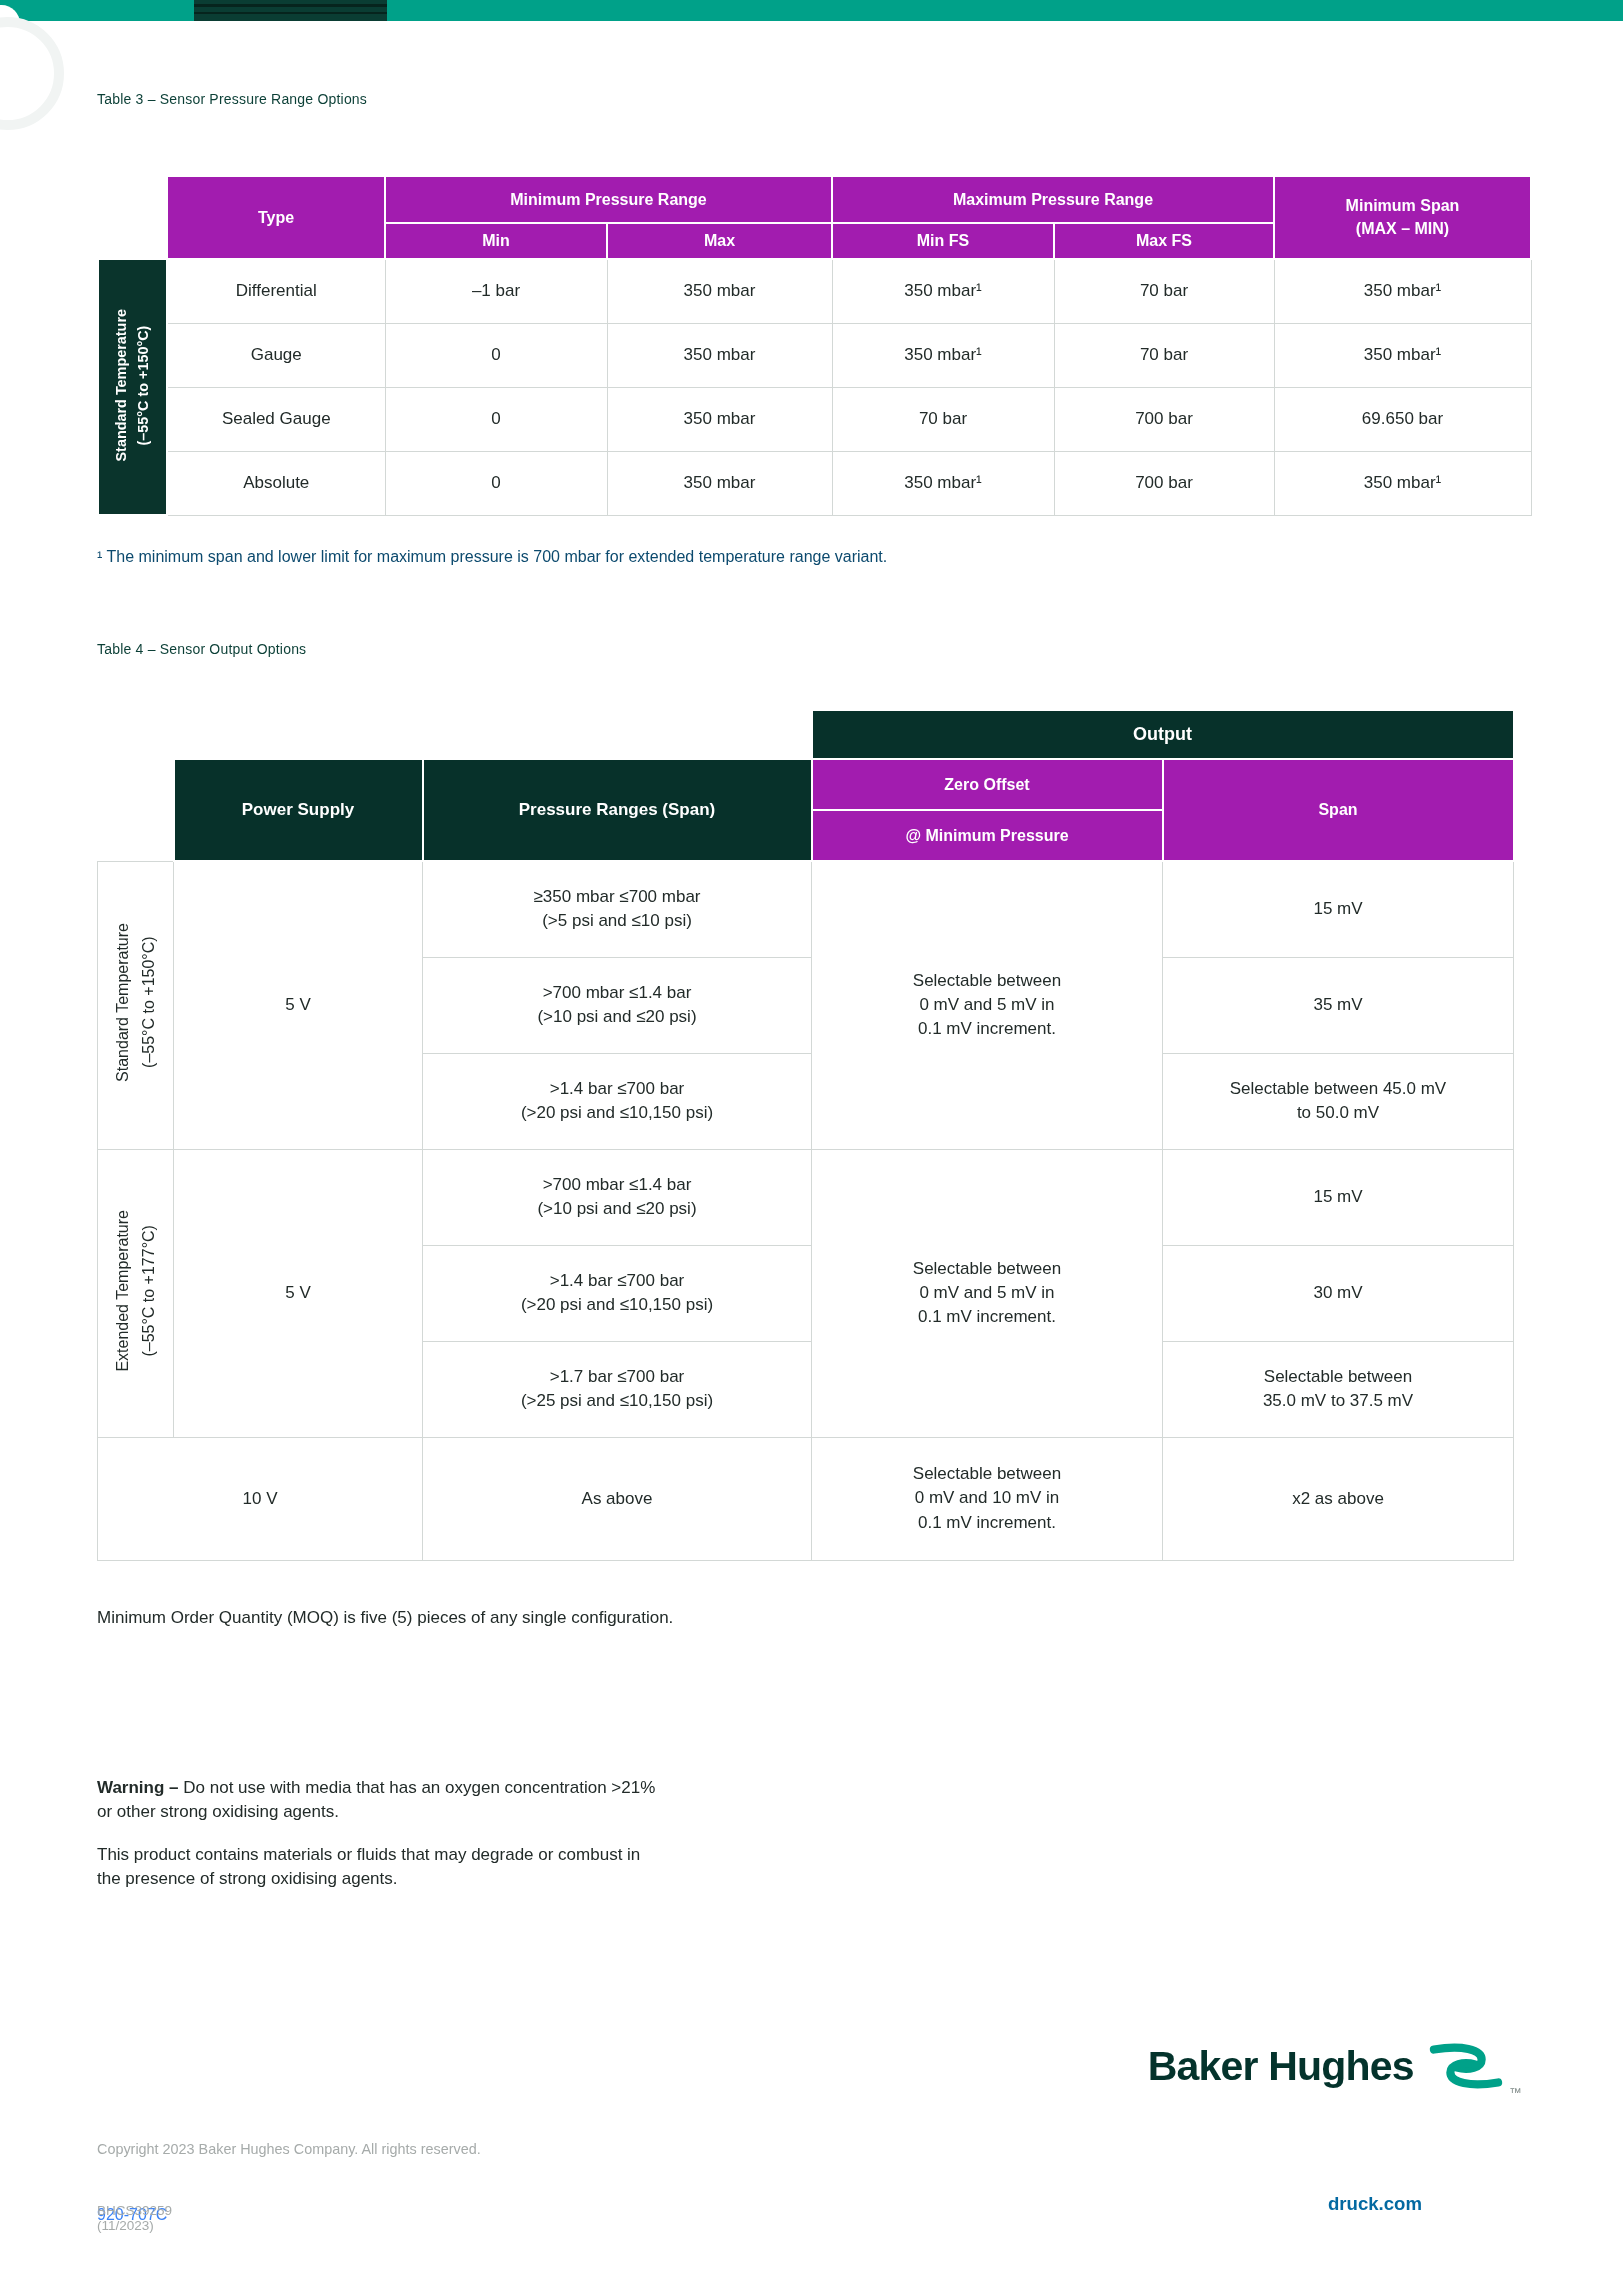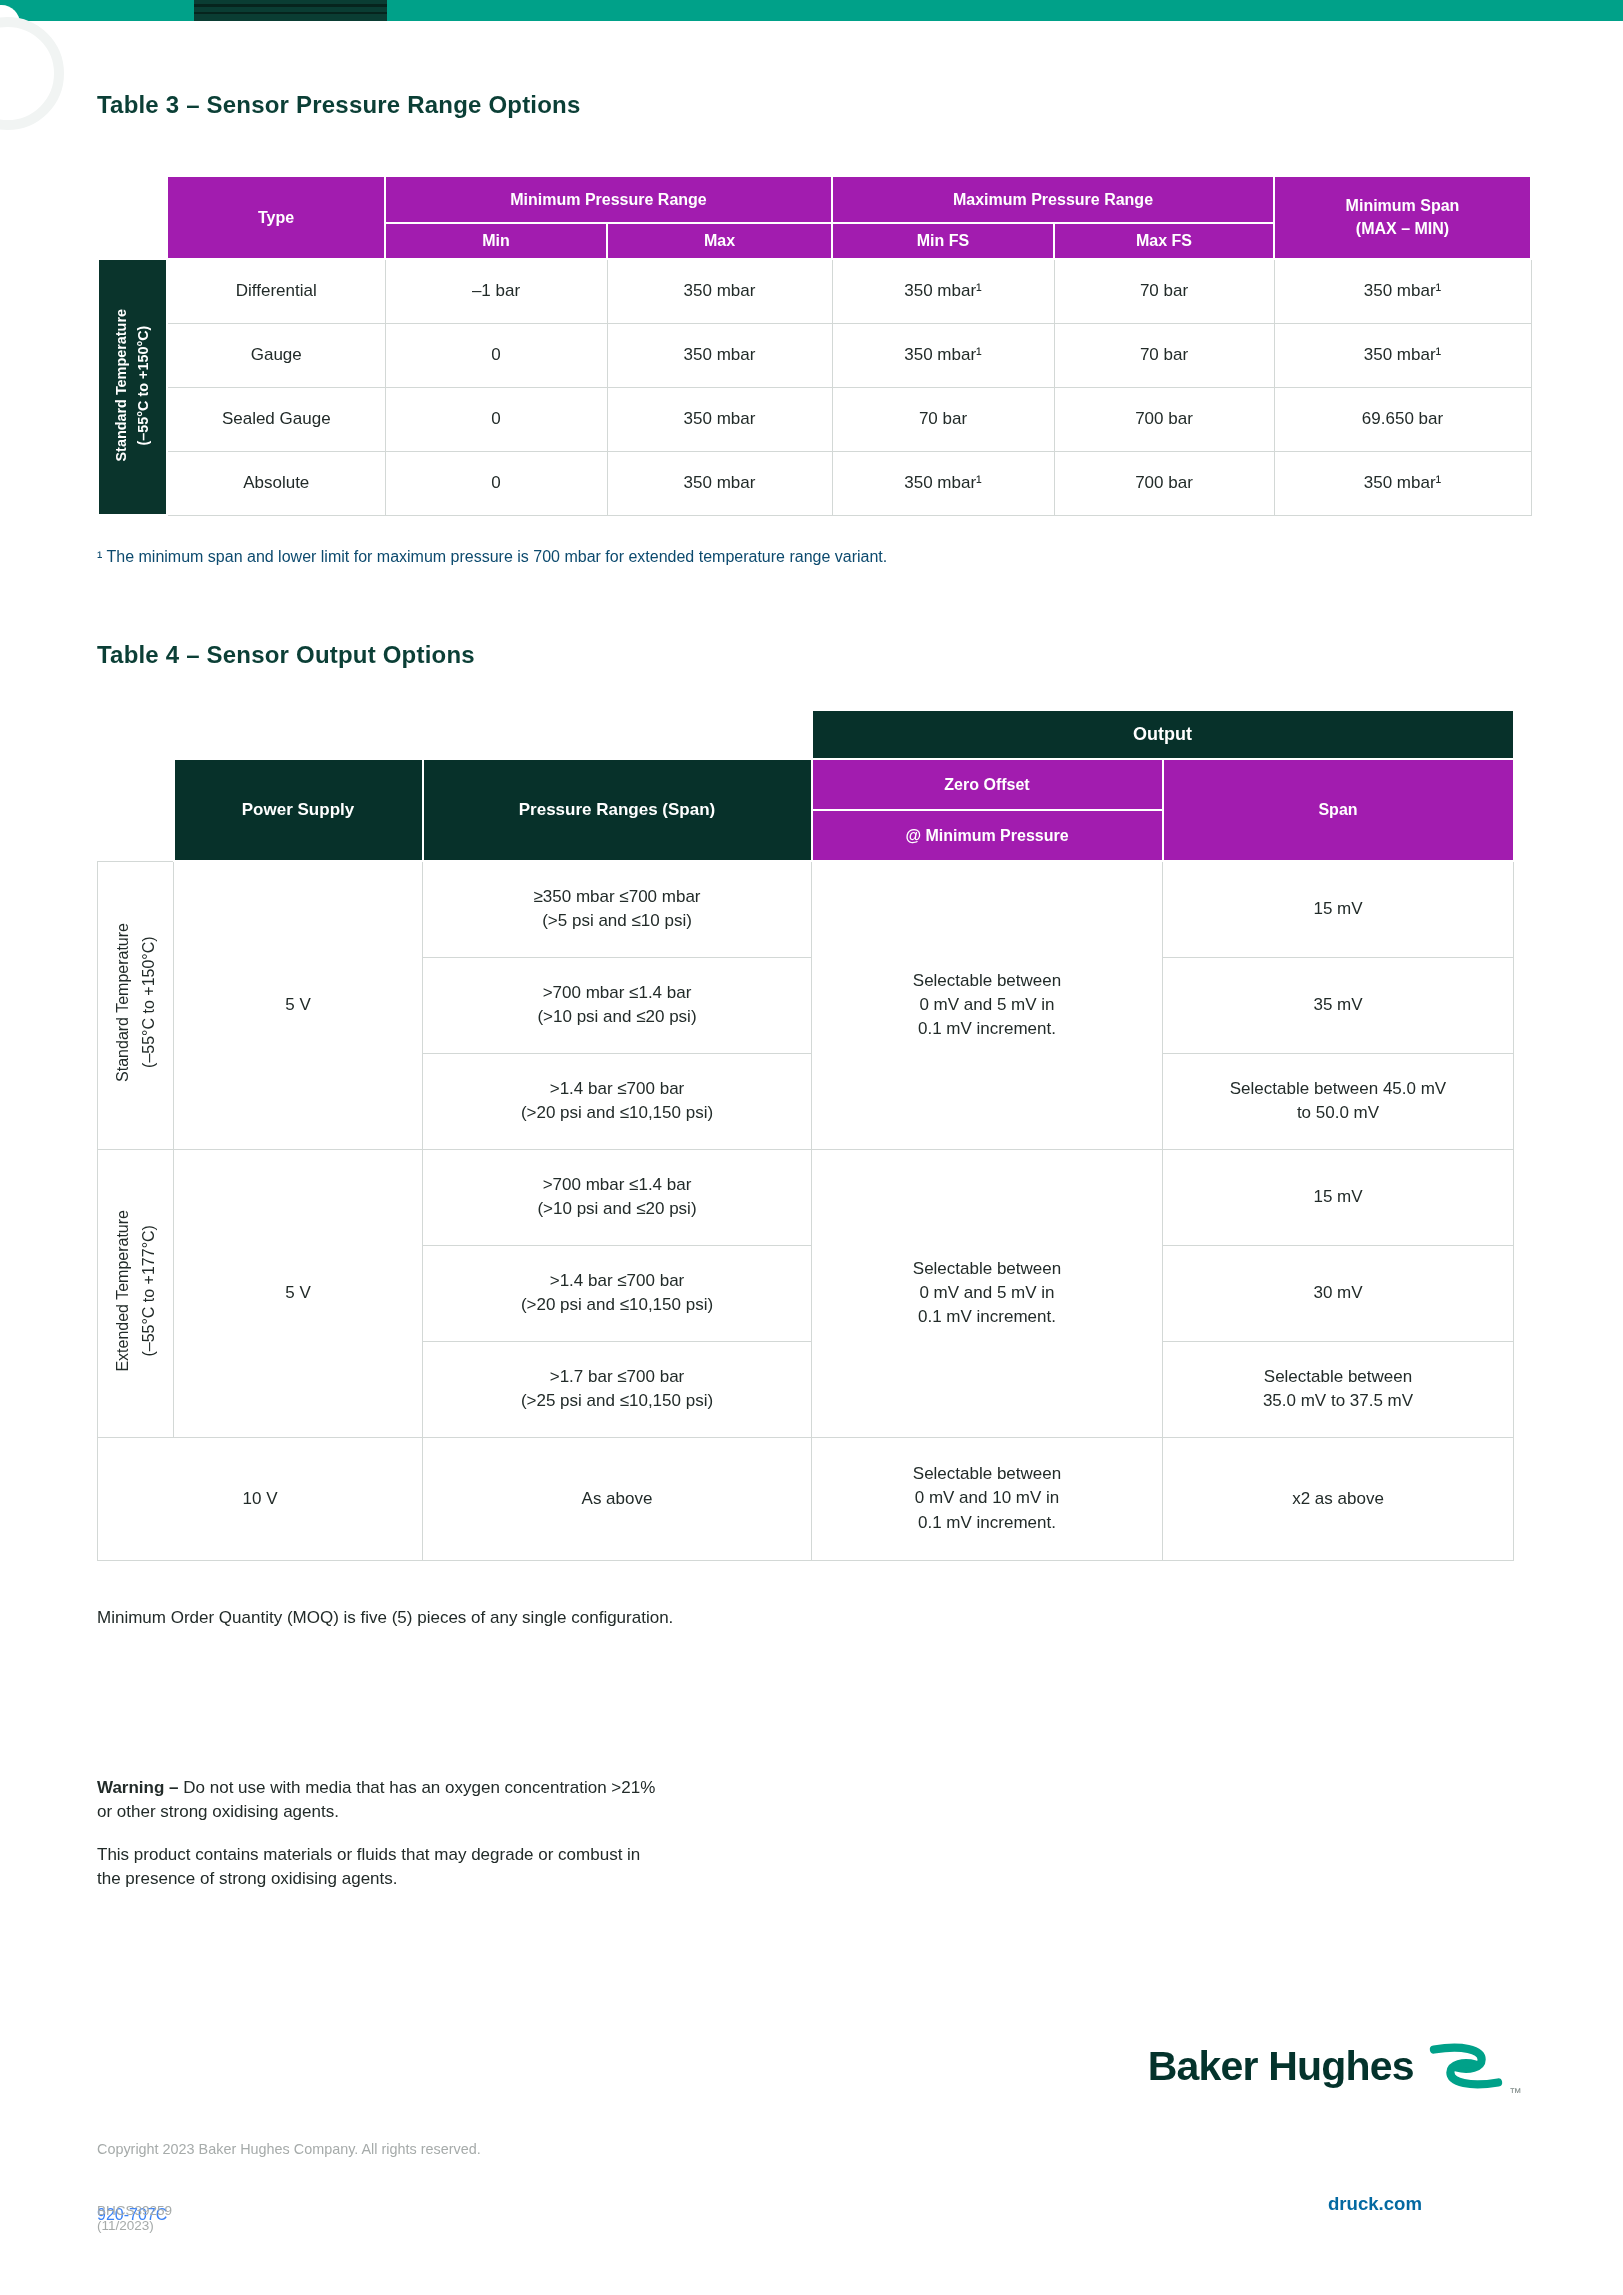--- a/index.html
+++ b/index.html
@@ -9,21 +9,21 @@
   }
 
   
   .top-banner { position:absolute; left:0; top:0; width:1623px; height:21px; background:#00a189; }
   .banner-block { position:absolute; left:194px; top:0; width:193px; height:21px;
     background:linear-gradient(#0a3d33 0 4.2px,#06241d 4.2px 6.8px,#0a3d33 6.8px 12px,#06241d 12px 14.4px,#0a3d33 14.4px 21px); }
   .banner-notch { position:absolute; left:-17px; top:5px; width:37px; height:37px; background:#ffffff; border-radius:50%; }
   .watermark-arc { position:absolute; left:-49px; top:17px; width:93px; height:93px; border-radius:50%;
     border:10px solid #f1f4f3; }
 
-  .table-title { position:absolute; font-size:24px; font-weight:bold; color:#0b3f36; letter-spacing:0.2px; }
+  .table-title { position:absolute; font-size:14px; font-weight:normal; color:#0b3f36; letter-spacing:0.2px; }
   #t3-title { left:97px; top:91px; }
   #t4-title { left:97px; top:641px; }
 
   table.sheet { position:absolute; border-collapse:collapse; table-layout:fixed; }
   table.sheet td { padding:0 5px; text-align:center; vertical-align:middle; }
 
   .hcell { background:#a21caf; color:#ffffff; font-weight:bold; font-size:16px; border:2.5px solid #ffffff; }
   .dcell { background:#07312a; color:#ffffff; font-weight:bold; font-size:17px; border:2.5px solid #ffffff; }
   .dcell.out { font-size:18px; }
   .bcell { background:#ffffff; border:0.8px solid #d3d8d6; font-size:17px; color:#222b29; }

